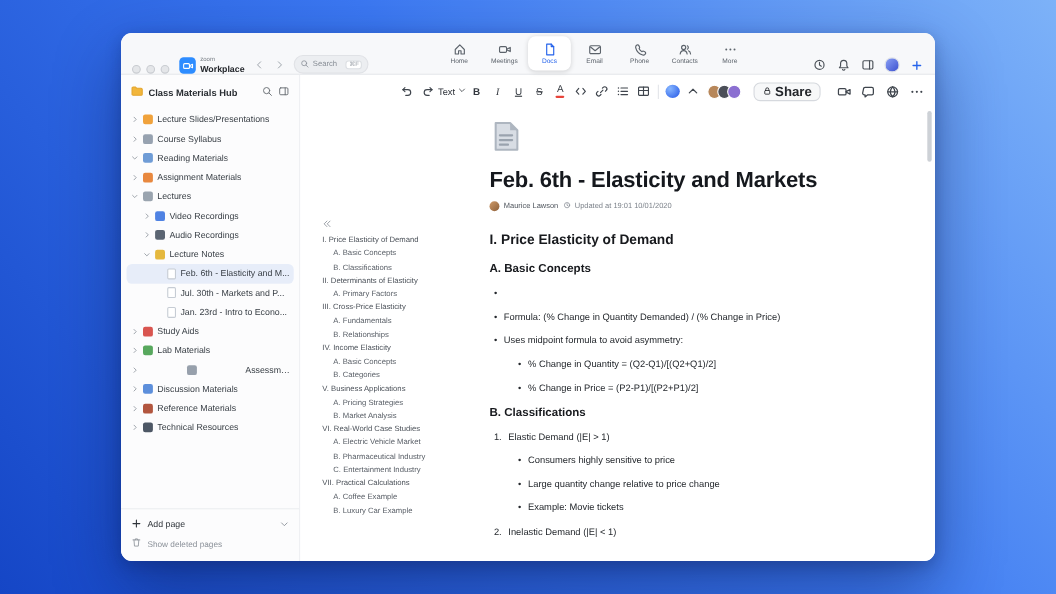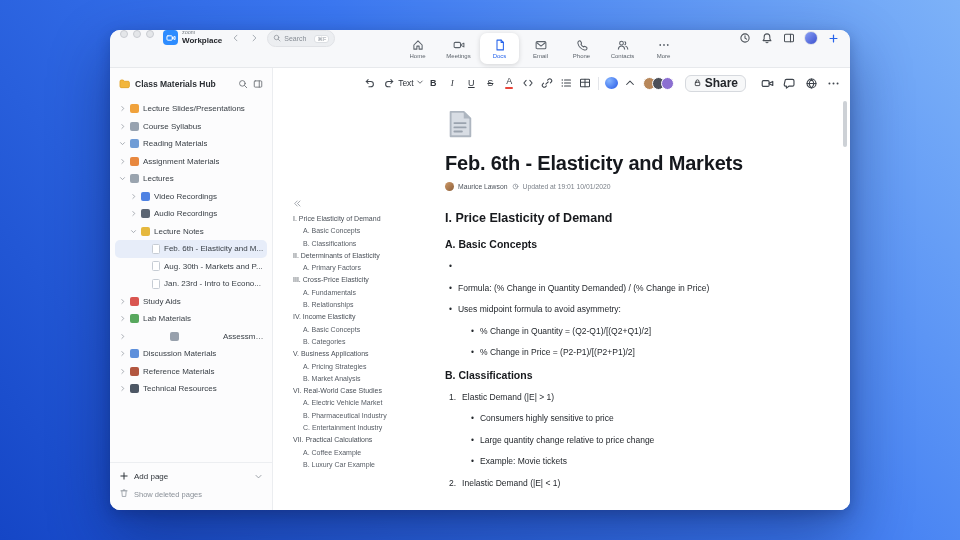--- a/index.html
+++ b/index.html
@@ -6,21 +6,21 @@
   html,body { width:960px; height:540px; overflow:hidden; }
   body { font-family:"Liberation Sans","DejaVu Sans",sans-serif; }
   .stage { position:relative; width:960px; height:540px;
     background:linear-gradient(230deg,#7db2f8 0%,#3b78f2 45%,#1546c6 100%); overflow:hidden; }
   .window { position:absolute; left:110px; top:30px; width:740px; height:480px; background:#fff;
     border-radius:10px; overflow:hidden; display:flex; flex-direction:column;
     box-shadow:0 25px 60px rgba(8,24,80,.45),0 4px 14px rgba(8,24,80,.25); }
 
   
   .titlebar { position:relative; height:38px; flex:0 0 38px; background:#f7f8fa;
-    border-bottom:1px solid #e7e9ec; display:flex; align-items:flex-start; padding:0 10px; gap:7px; }
+    border-bottom:1px solid #e7e9ec; display:flex; align-items:flex-end; padding:0 10px; gap:7px; }
   .lights { display:flex; gap:5px; margin-right:2px; }
   .light { width:8px; height:8px; border-radius:50%; background:#e4e6e9; border:1px solid #c9ccd1; }
   .brand { display:flex; align-items:center; gap:4px; }
   .logo { width:15px; height:15px; border-radius:4px; background:#2d8cff; color:#fff;
     display:flex; align-items:center; justify-content:center; }
   .brandtxt { display:flex; flex-direction:column; line-height:1; }
   .brand-top { font-size:5.5px; color:#7a8087; }
   .brand-bottom { font-size:8px; font-weight:700; color:#23262b; margin-top:1px; }
   .navbtns { display:flex; gap:5px; color:#9aa0a8; align-items:center; }
   .searchpill { display:flex; align-items:center; gap:3px; background:#eceef1; border:1px solid #e0e2e6;
@@ -315,21 +315,21 @@
               <span class="s-label">Lecture Notes</span>
             </div>
             <div class="s-item selected" style="padding-left: 25px;">
               <span class="chev"></span>
               <span class="pg-ic"></span>
               <span class="s-label">Feb. 6th - Elasticity and M...</span>
             </div>
             <div class="s-item" style="padding-left: 25px;">
               <span class="chev"></span>
               <span class="pg-ic"></span>
-              <span class="s-label">Aug. 30th - Markets and P...</span>
+              <span class="s-label">Jul. 30th - Markets and P...</span>
             </div>
             <div class="s-item" style="padding-left: 25px;">
               <span class="chev"></span>
               <span class="pg-ic"></span>
               <span class="s-label">Jan. 23rd - Intro to Econo...</span>
             </div>
             <div class="s-item" style="padding-left: 3px;">
               <span class="chev">
                 <svg width="7" height="7" viewBox="0 0 16 16" fill="none" stroke="currentColor" stroke-width="2" stroke-linecap="round" stroke-linejoin="round">
                   <path d="M6.5 3.5 11 8l-4.5 4.5"></path>

